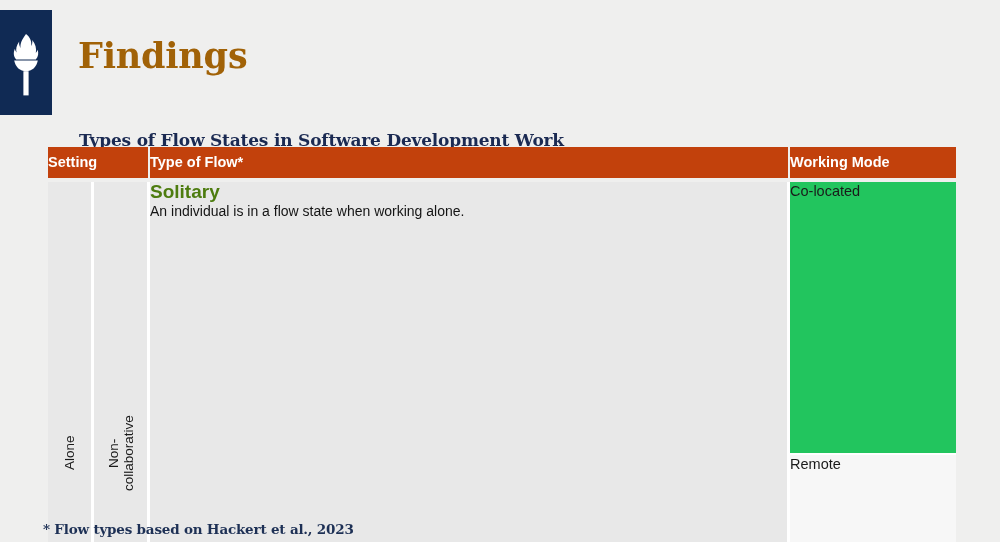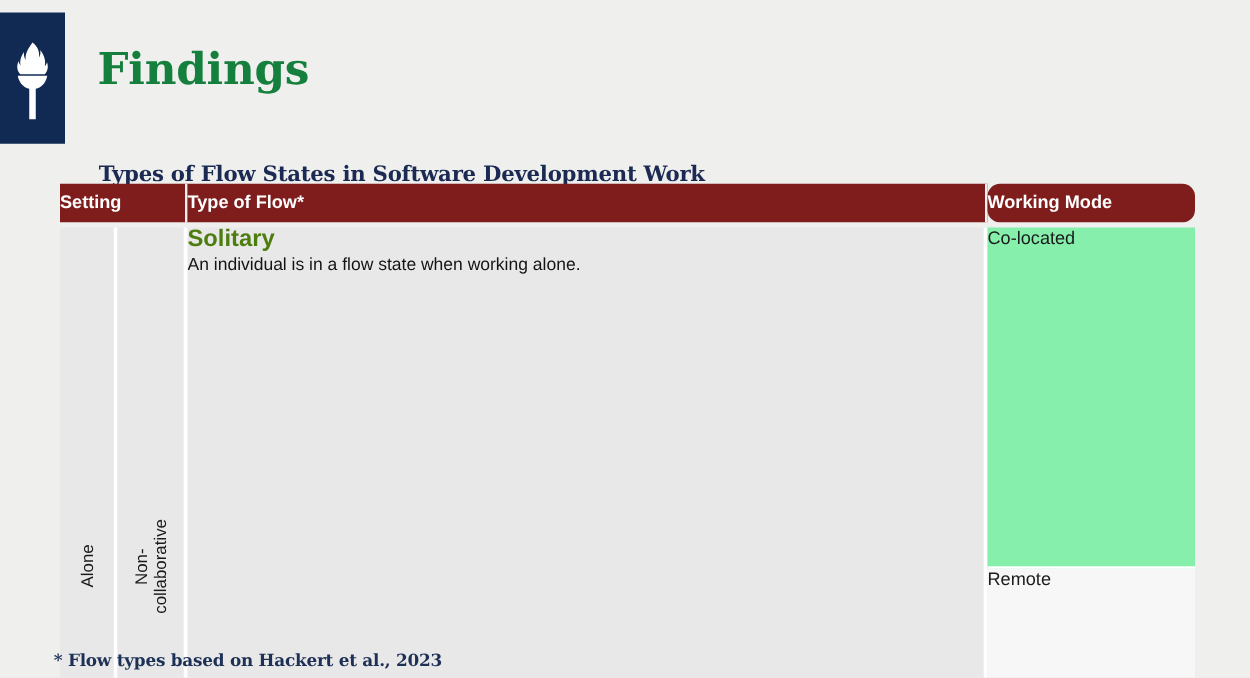--- a/index.html
+++ b/index.html
@@ -28,21 +28,21 @@
 
   
   #page-title {
     position: absolute;
     left: 78px;
     top: 36px;
     font-family: "DejaVu Serif", "Liberation Serif", serif;
     font-weight: bold;
     font-size: 35px;
     line-height: 40px;
-    color: #15803d;
+    color: #a16207;
     letter-spacing: -0.2px;
   }
   #page-subtitle {
     position: absolute;
     left: 79px;
     top: 89px;
     font-family: "DejaVu Serif", "Liberation Serif", serif;
     font-weight: bold;
     font-size: 17px;
     line-height: 22px;
@@ -60,32 +60,32 @@
     border-collapse: separate;
     border-spacing: 0;
     table-layout: fixed;
   }
   #findings-table td, #findings-table th {
     padding: 0;
     vertical-align: top;
   }
 
   .hdr {
-    background: #7f1d1d;
+    background: #c2410c;
     color: #ffffff;
     font-size: 14.5px;
     font-weight: bold;
     height: 31px;
     line-height: 31px;
     text-align: left;
     box-sizing: border-box;
   }
   .hdr.setting  { padding-left: 10px; border-right: 2px solid #efefee; }
   .hdr.flow     { padding-left: 11px; border-right: 2px solid #efefee; }
-  .hdr.mode     { padding-left: 11px; border-radius: 10px; }
+  .hdr.mode     { padding-left: 11px; }
 
   .spacer-row td { height: 4px; background: #efefee; }
 
   .rot-cell {
     background: #e8e8e8;
     border-right: 3px solid #ffffff;
     border-bottom: 3px solid #ffffff;
     position: relative;
   }
   .rot-inner {
@@ -125,21 +125,21 @@
 
   .mode-cell {
     font-size: 14.5px;
     color: #1a1a1a;
     padding: 7px 0 7px 11px;
     height: 32px;
     box-sizing: border-box;
     border-bottom: 2px solid #ffffff;
     line-height: 18px;
   }
-  .mode-cell.shade { background: #86efac; }
+  .mode-cell.shade { background: #22c55e; }
   .mode-cell.plain { background: #f7f7f7; }
 
   
   #footnote {
     position: absolute;
     left: 43px;
     top: 521px;
     font-family: "DejaVu Serif", "Liberation Serif", serif;
     font-weight: bold;
     font-size: 13.5px;

